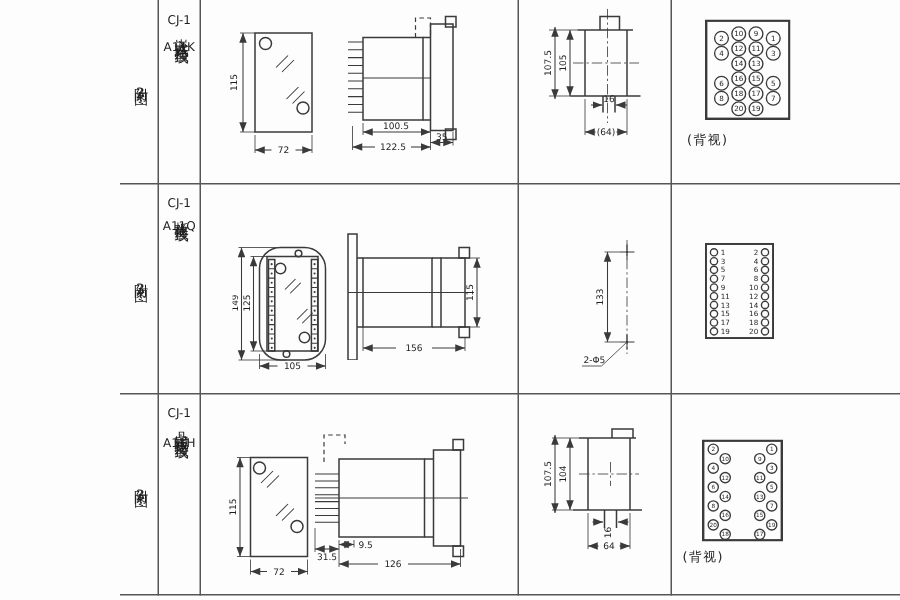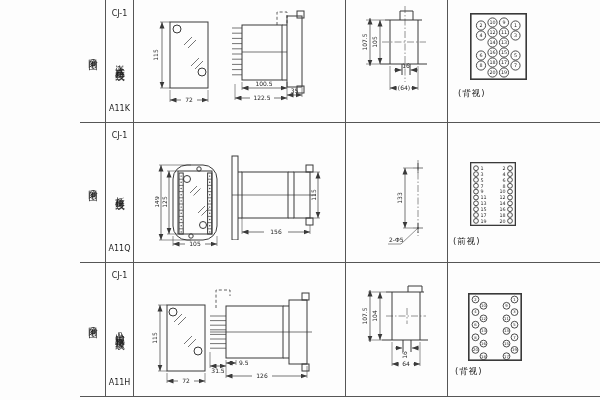--- a/index.html
+++ b/index.html
@@ -11,21 +11,21 @@
   .ln{stroke:#3a3a3a;stroke-width:1;fill:none;}
   .thin{stroke-width:.7;}
   .ext{stroke:#3a3a3a;stroke-width:.55;fill:none;}
   .dim{stroke:#3a3a3a;stroke-width:.7;fill:none;}
   .cl{stroke:#3a3a3a;stroke-width:.55;fill:none;stroke-dasharray:7 2 1.5 2;}
   .dash{stroke-dasharray:3 2.2;stroke-width:.8;}
   .dots{stroke:#3a3a3a;stroke-width:1.4;stroke-linecap:round;fill:none;}
   .dt{font-family:"DejaVu Sans",sans-serif;font-size:6px;fill:#1f1f1f;}
   .figcell{position:absolute;left:80px;width:25px;display:flex;align-items:center;justify-content:center;}
   .modelcell{position:absolute;left:106px;width:27px;display:flex;flex-direction:column;
-             align-items:center;justify-content:space-between;padding:9px 0;box-sizing:border-box;}
+             align-items:center;padding:9px 0;box-sizing:border-box;}
   .vtext{writing-mode:vertical-rl;text-orientation:upright;letter-spacing:3px;font-size:9.5px;}
   .mount{letter-spacing:1.5px;}
   .model,.code{font-size:8px;}
   .tcap{position:absolute;font-size:8.5px;width:80px;letter-spacing:1px;}
   .tnum{fill:#1f1f1f;}
   .tcirc,.tblock{fill:none;stroke:#3a3a3a;}
 </style>
 </head>
 <body>
 
@@ -280,21 +280,20 @@
         <text x="35.5" y="48.928000000000004" text-anchor="end" class="tnum" font-size="4.8">16</text>
         <circle cx="6" cy="53" r="2.4" class="tcirc" stroke-width="0.9"></circle>
         <text x="10.5" y="54.728" text-anchor="start" class="tnum" font-size="4.8">17</text>
         <circle cx="40" cy="53" r="2.4" class="tcirc" stroke-width="0.9"></circle>
         <text x="35.5" y="54.728" text-anchor="end" class="tnum" font-size="4.8">18</text>
         <circle cx="6" cy="58.9" r="2.4" class="tcirc" stroke-width="0.9"></circle>
         <text x="10.5" y="60.628" text-anchor="start" class="tnum" font-size="4.8">19</text>
         <circle cx="40" cy="58.9" r="2.4" class="tcirc" stroke-width="0.9"></circle>
         <text x="35.5" y="60.628" text-anchor="end" class="tnum" font-size="4.8">20</text>
       </svg></div>
-  <div class="tcap" style="left:453px;top:236px">(前视)</div>
 
   <div class="figcell" style="top:262px;height:134px">
     <span class="vtext">附图3</span>
   </div>
   <div class="modelcell" style="top:262px;height:134px">
     <span class="model">CJ-1</span>
     <span class="vtext mount">凸出式板后接线</span>
     <span class="code">A11H</span>
   </div>
 

